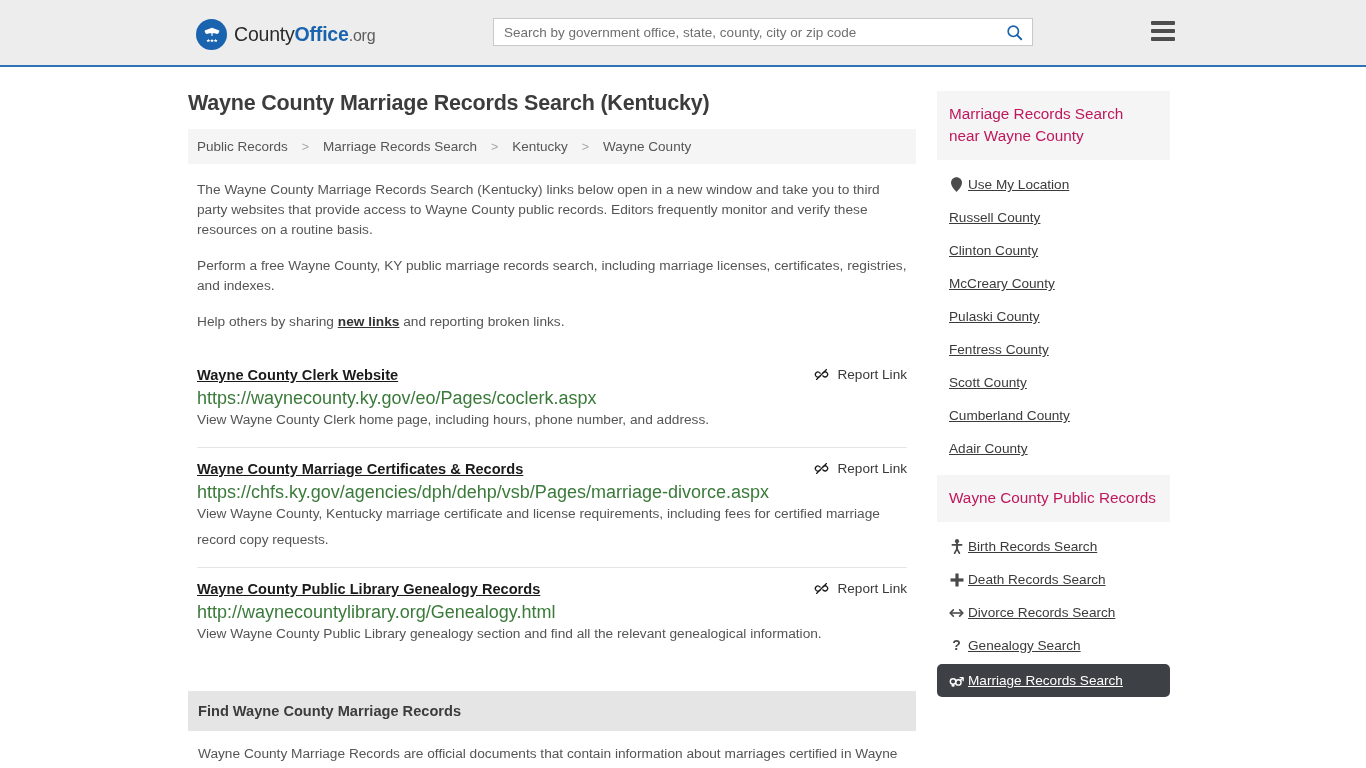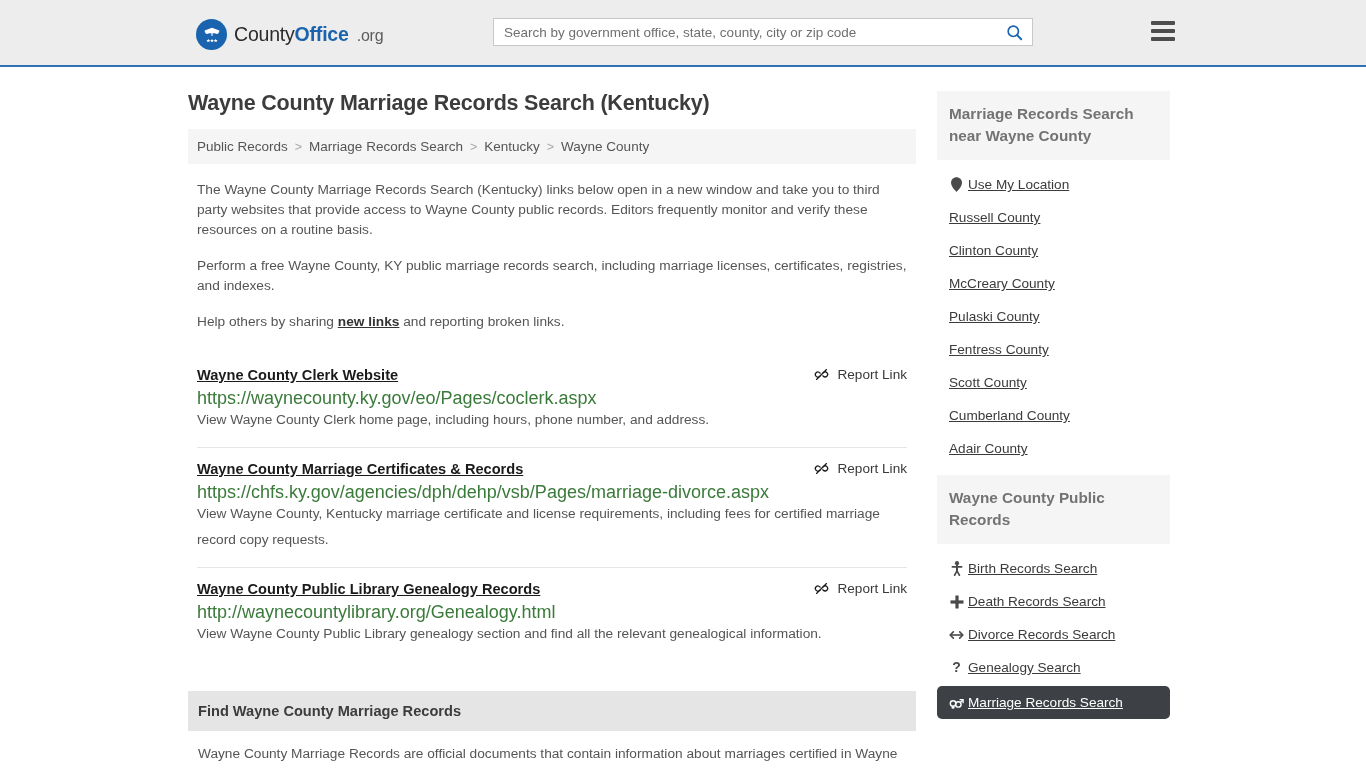--- a/index.html
+++ b/index.html
@@ -38,21 +38,21 @@
     justify-content: center;
     flex-shrink: 0;
   }
   .logo-text {
     font-size: 19.5px;
     letter-spacing: -0.2px;
     white-space: nowrap;
   }
   .logo-text .c1 { color: #2b2b2b; margin-top: 36px; }
   .logo-text .c2 { color: #1a63ae; font-weight: bold; }
-  .logo-text .c3 { color: #5c5c5c; font-size: 16px; margin-left: 8px; }
+  .logo-text .c3 { color: #5c5c5c; font-size: 16px; }
 
   .search-wrap {
     position: absolute;
     left: 493px;
     top: 18px;
     width: 540px;
     height: 28px;
     background: #fff;
     border: 1px solid #c8c8c8;
     display: flex;
@@ -118,21 +118,21 @@
     letter-spacing: -0.2px;
   }
 
   .breadcrumb {
     background: #f5f5f5;
     padding: 10px 10px 10px 9px;
     font-size: 13.5px;
     color: #555;
     display: flex;
     align-items: center;
-    gap: 7px;
+    gap: 14px;
     flex-wrap: wrap;
   }
   .breadcrumb a {
     color: #555;
     text-decoration: none;
     cursor: pointer;
   }
   .breadcrumb .sep { color: #a8a8a8; font-size: 12.5px; }
 
   .intro p {
@@ -211,22 +211,22 @@
     padding: 10px 10px 0 10px;
   }
 
   
   .side-col { margin-top: 24px; }
   .panel { margin-bottom: 10px; }
   .panel-head {
     background: #f5f5f5;
     padding: 12px 12px 13px 12px;
     font-size: 15.3px;
-    font-weight: bold;
-    color: #737373;
+    font-weight: normal;
+    color: #be185d;
     line-height: 22px;
   }
   .panel-list { padding: 8px 0 0 0; }
   .panel-item {
     display: flex;
     align-items: center;
     gap: 4px;
     padding: 9px 0 9px 12px;
     cursor: pointer;
   }

